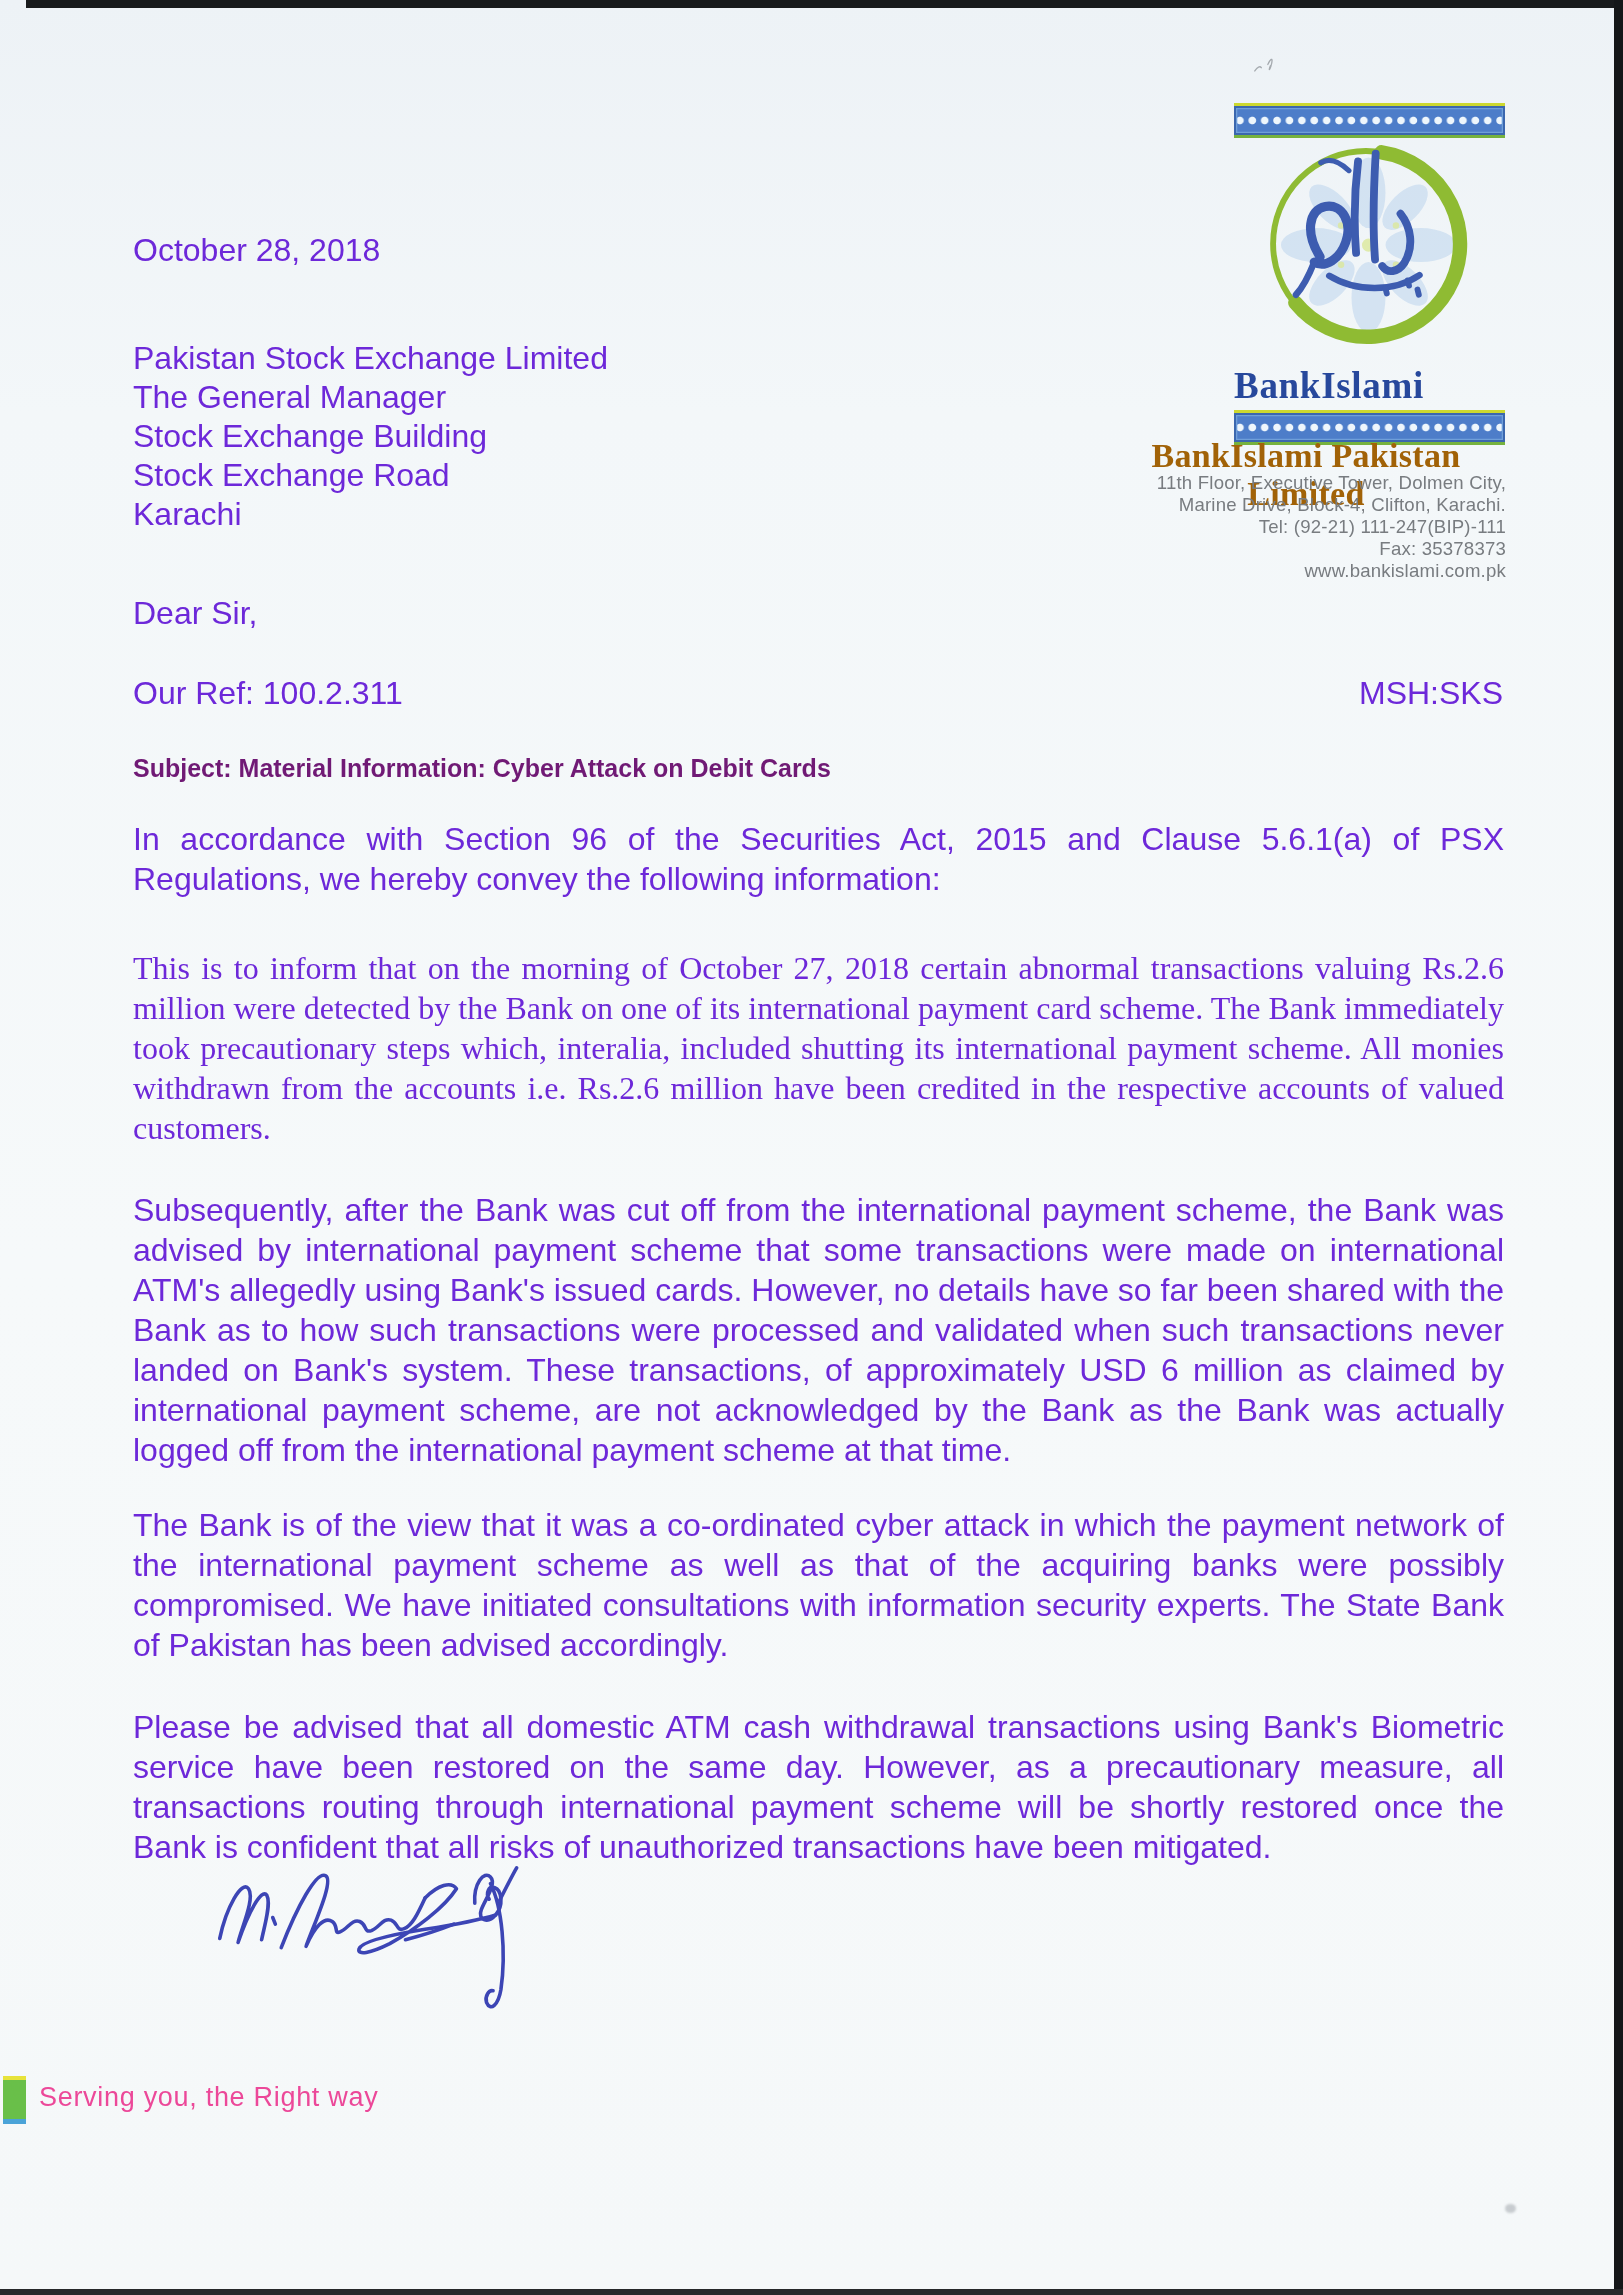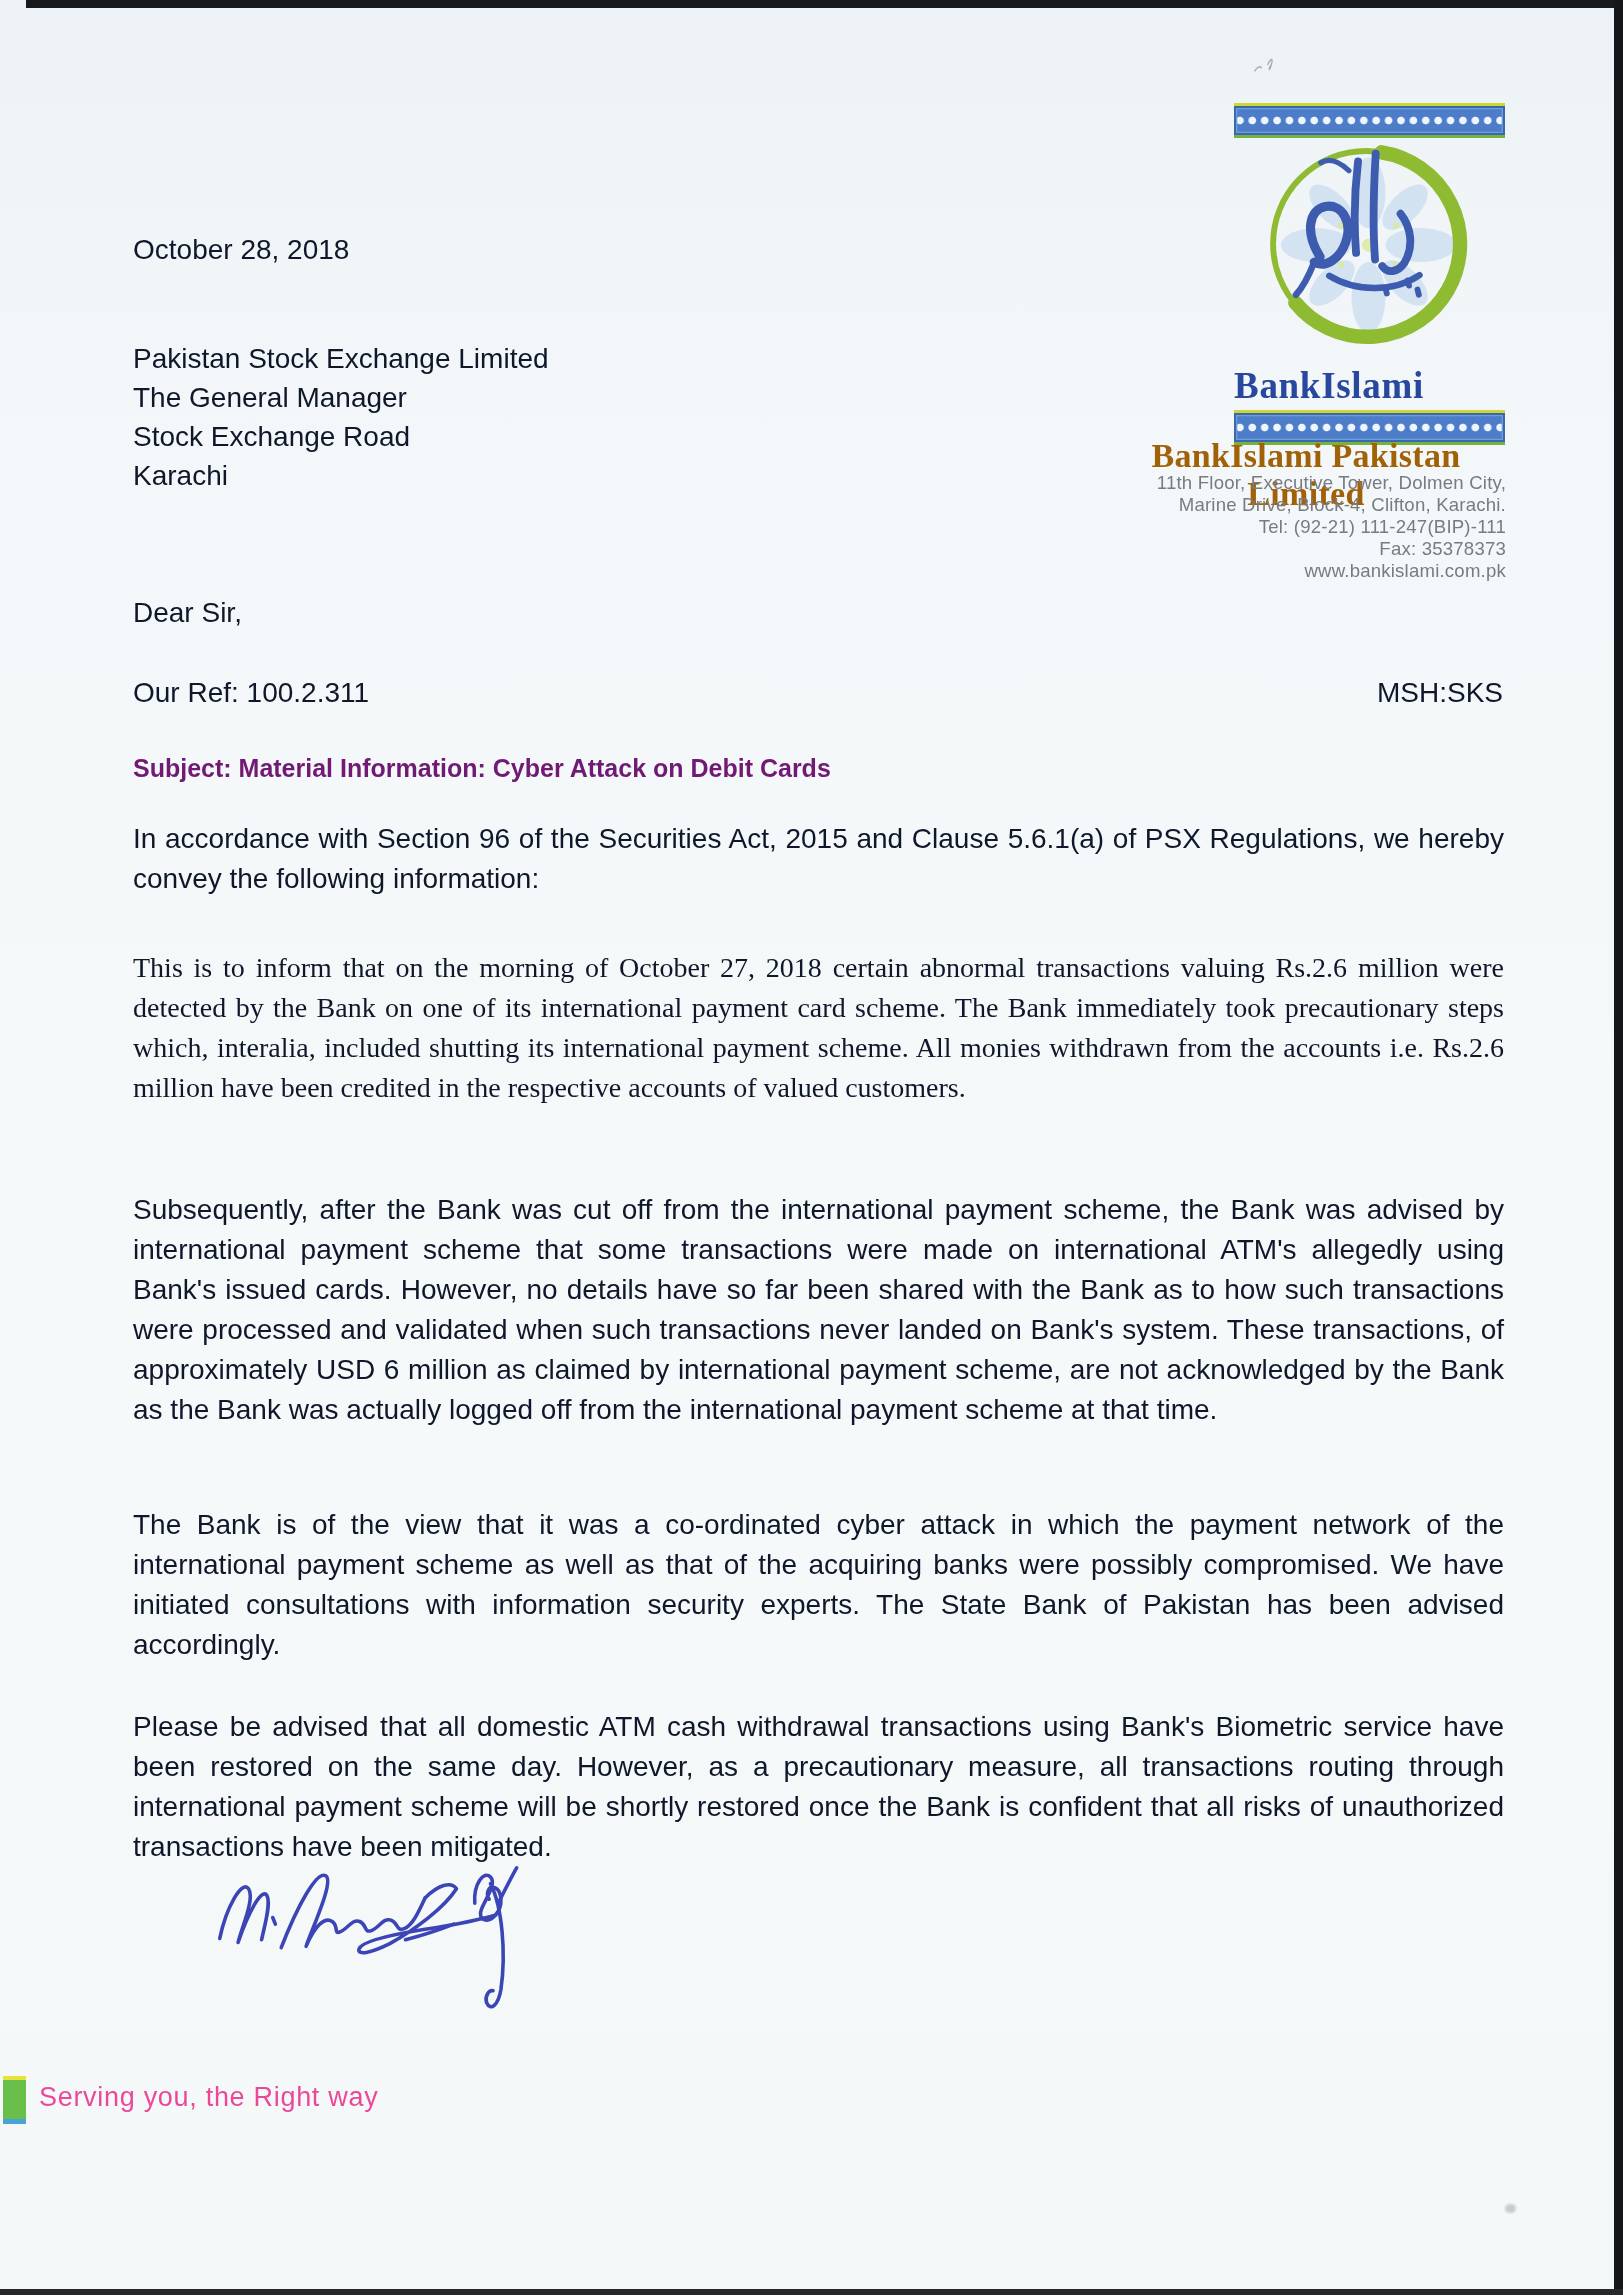--- a/index.html
+++ b/index.html
@@ -37,21 +37,21 @@
   .company{
     left:1106px;top:437px;width:400px;text-align:center;
     font-family:"Liberation Serif",serif;font-weight:bold;
     font-size:34px;color:#a16207;letter-spacing:0.3px;
   }
   .lh-address{
     left:1106px;top:472px;width:400px;text-align:right;
     font-size:18.6px;line-height:22px;color:#787c80;letter-spacing:0.2px;
   }
   
-  .txt{font-size:28px;line-height:40px;color:#0f172a;}
+  .txt{font-size:32px;line-height:40px;color:#6d28d9;}
   .date{left:133px;top:230px;}
   .recipient{left:133px;top:339px;line-height:39px;}
   .salutation{left:133px;top:593px;}
   .refline{left:133px;top:673px;}
   .refinitials{left:1112px;top:673px;width:391px;text-align:right;}
   .subject{left:133px;top:754px;font-weight:bold;font-size:25px;color:#701a75;}
   .para{left:133px;width:1371px;text-align:justify;}
   .p1{top:819px;}
   .p2{top:948px;font-family:Liberation Serif, serif;}
   .p3{top:1190px;}
@@ -128,20 +128,21 @@
   <div>Tel: (92-21) 111-247(BIP)-111</div>
   <div>Fax: 35378373</div>
   <div>www.bankislami.com.pk</div>
 </div>
 
 <div class="abs txt date">October 28, 2018</div>
 
 <div class="abs txt recipient">
   <div>Pakistan Stock Exchange Limited</div>
   <div>The General Manager</div>
+  <div>Stock Exchange Building</div>
   <div>Stock Exchange Road</div>
   <div>Karachi</div>
 </div>
 
 <div class="abs txt salutation">Dear Sir,</div>
 
 <div class="abs txt refline">Our Ref:  100.2.311</div>
 <div class="abs txt refinitials">MSH:SKS</div>
 
 <div class="abs subject">Subject: Material Information: Cyber Attack on Debit Cards</div>

